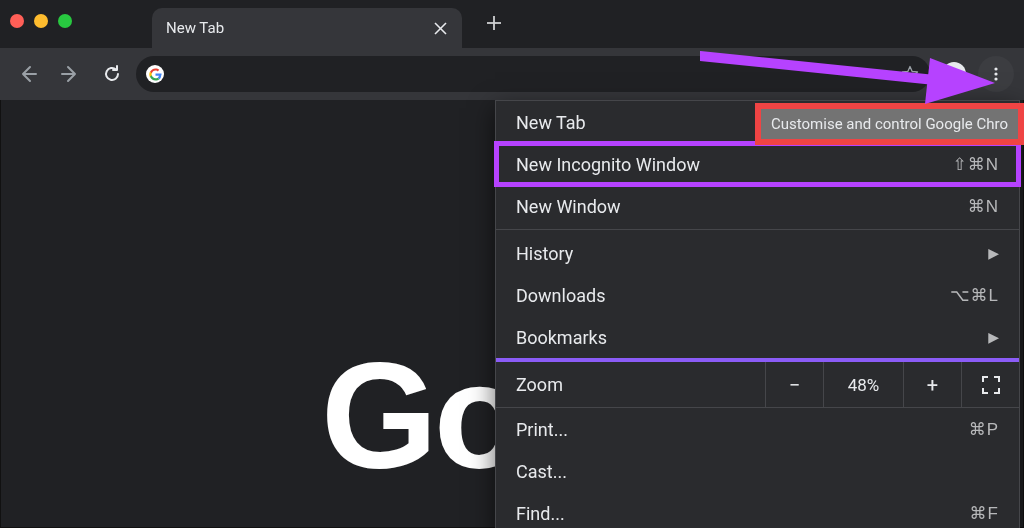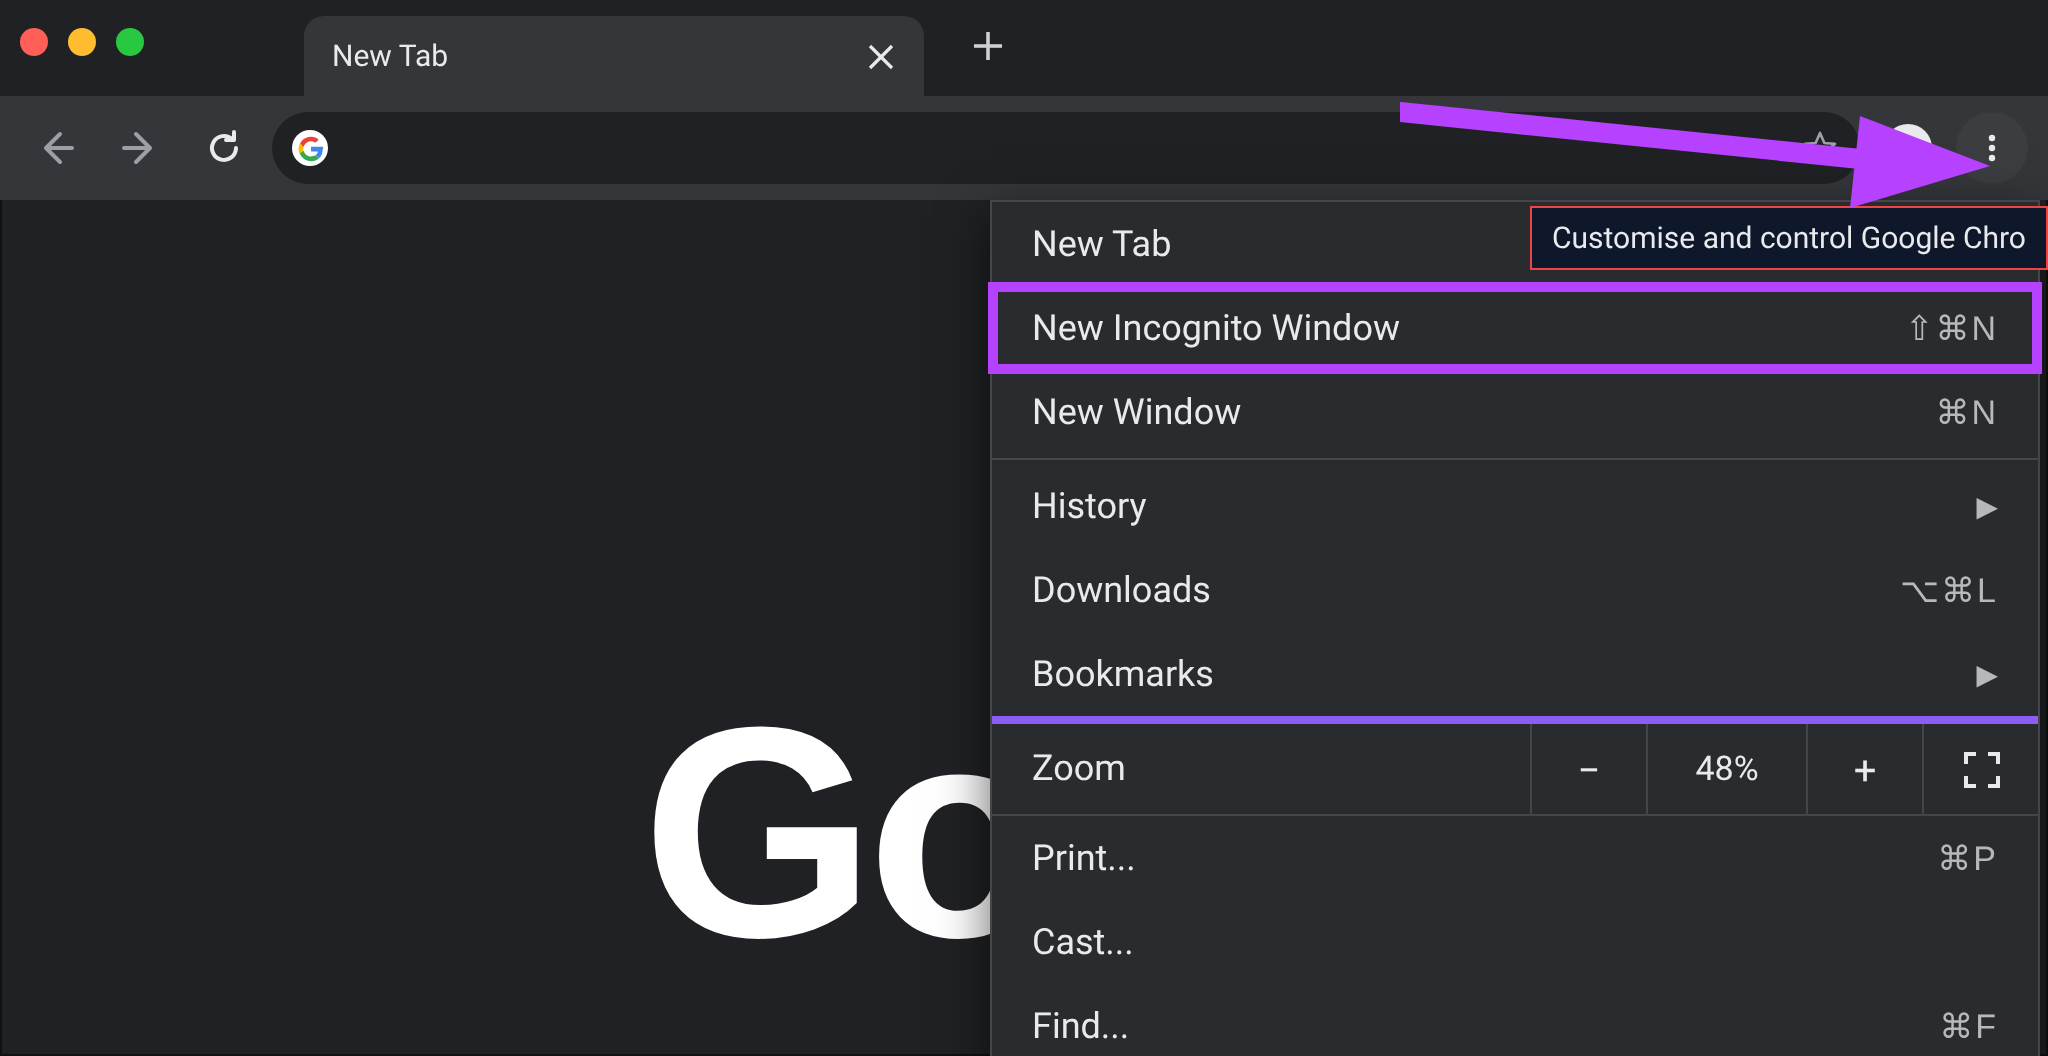--- a/index.html
+++ b/index.html
@@ -171,22 +171,22 @@
     font-size: 20px;
   }
   .zoom-pct { width: 80px; font-size: 17px; cursor: default; }
   .zoom-fs svg { width: 20px; height: 20px; }
 
   
   .tooltip {
     position: absolute;
     top: 103px;
     right: 0;
-    background: #0f172a;
-    border: 1px solid #ef4444;
+    background: #737373;
+    border: 6px solid #ef4444;
     color: #e8eaed;
     font-size: 15px;
     padding: 6px 10px;
     white-space: nowrap;
     z-index: 20;
   }
 
   
   .arrow-annot {
     position: absolute;

